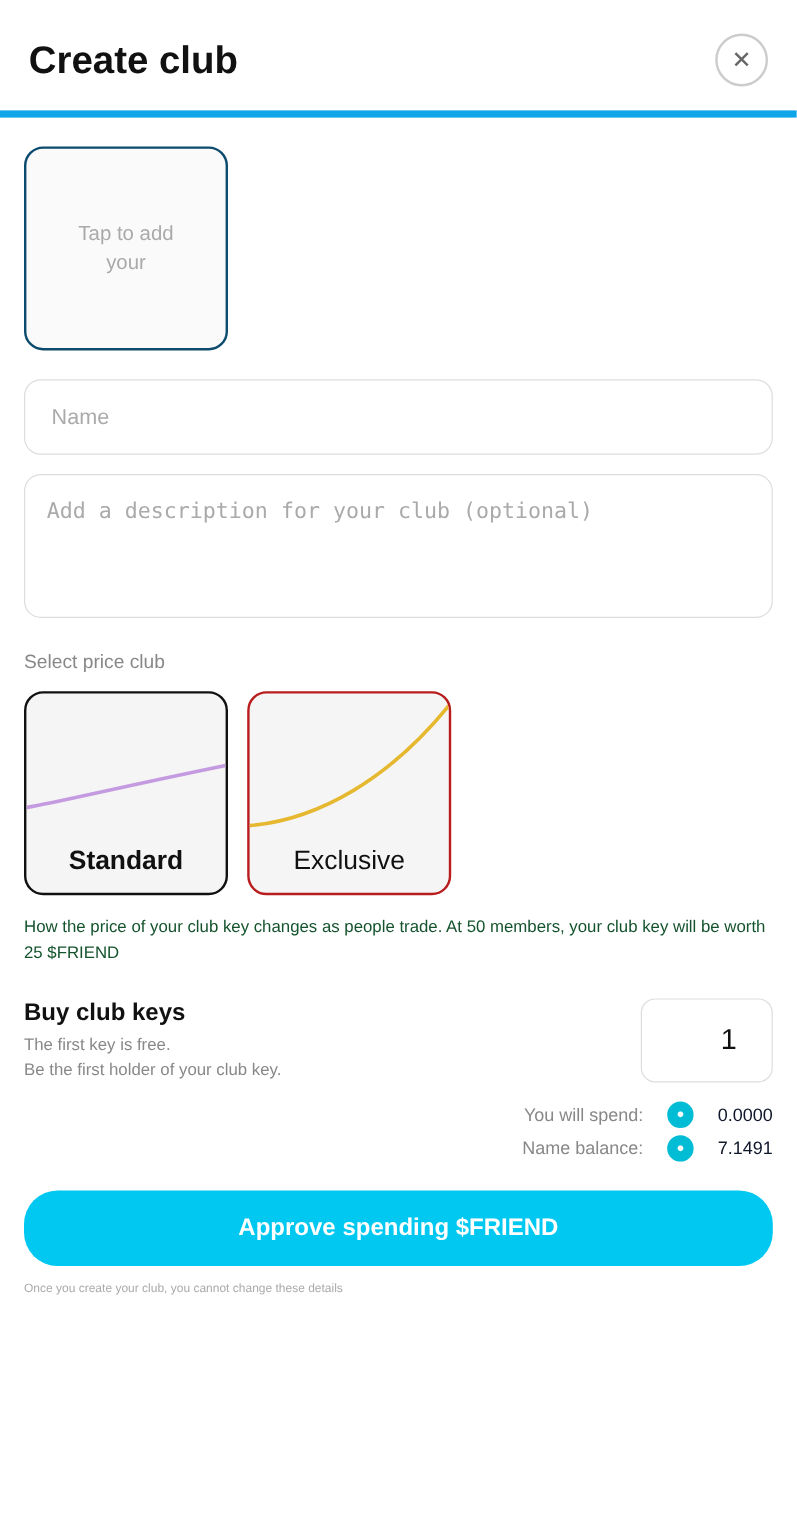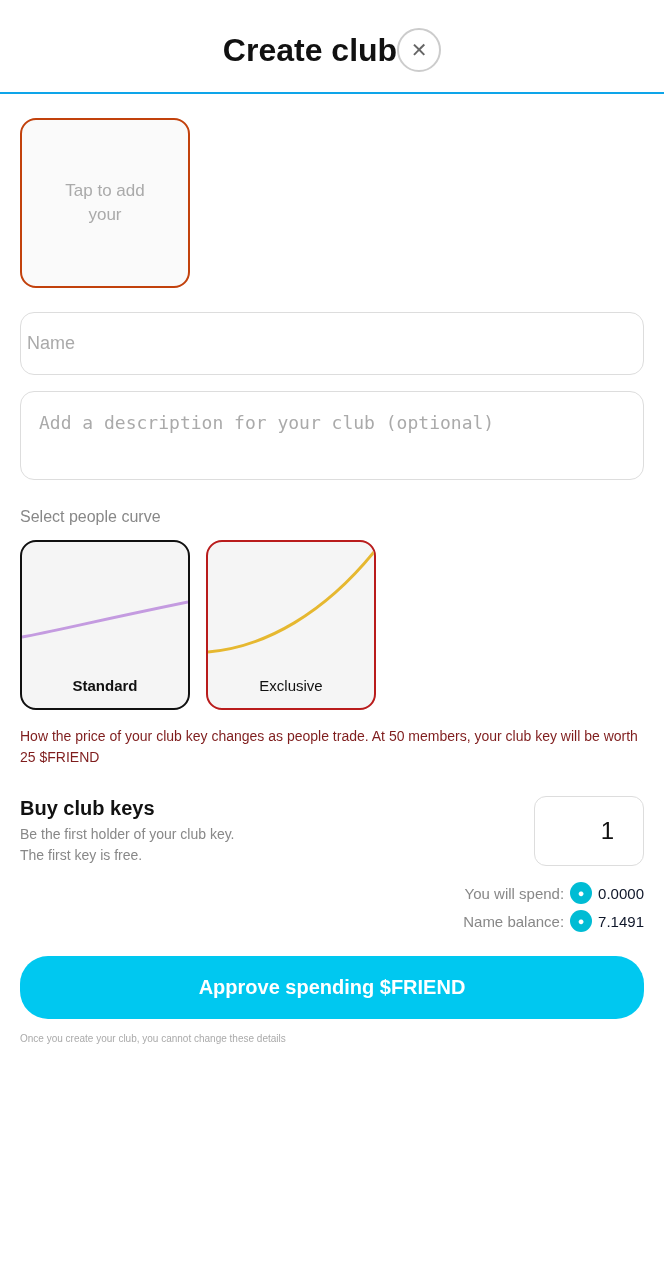--- a/index.html
+++ b/index.html
@@ -7,23 +7,23 @@
       font-family: -apple-system, BlinkMacSystemFont, 'Segoe UI', sans-serif;
       background: #fff;
       width: 664px;
       min-height: 1280px;
       overflow-x: hidden;
     }
 
     .header {
       display: flex;
       align-items: center;
-      justify-content: center;
+      justify-content: space-between;
       padding: 28px 24px 20px 24px;
-      border-bottom: 2px solid #0ea5e9;
+      border-bottom: 6px solid #0ea5e9;
     }
 
     .header-title {
       font-size: 32px;
       font-weight: 700;
       color: #111;
     }
 
     .close-btn {
       width: 44px;
@@ -39,40 +39,40 @@
       font-size: 20px;
     }
 
     .content {
       padding: 24px 20px;
     }
 
     .photo-upload {
       width: 170px;
       height: 170px;
-      border: 2px solid #c2410c;
+      border: 2px solid #0c4a6e;
       border-radius: 16px;
       display: flex;
       align-items: center;
       justify-content: center;
       cursor: pointer;
       margin-bottom: 24px;
       background: #fafafa;
     }
 
     .photo-upload-label {
       font-size: 17px;
       color: #aaa;
       text-align: center;
       line-height: 1.4;
     }
 
     .text-input {
       width: 100%;
-      padding: 20px 6px;
+      padding: 20px 22px;
       border: 1.5px solid #ddd;
       border-radius: 14px;
       font-size: 18px;
       color: #333;
       outline: none;
       margin-bottom: 16px;
       background: #fff;
     }
 
     .text-input::placeholder {
@@ -83,21 +83,21 @@
       width: 100%;
       padding: 20px 18px;
       border: 1.5px solid #ddd;
       border-radius: 14px;
       font-size: 18px;
       color: #be185d;
       outline: none;
       margin-bottom: 24px;
       background: #fff;
       resize: none;
-      height: 89px;
+      height: 120px;
     }
 
     .textarea-input::placeholder {
       color: #aaa;
     }
 
     .section-label {
       font-size: 16px;
       color: #888;
       margin-bottom: 14px;
@@ -123,38 +123,38 @@
       align-items: center;
       justify-content: flex-end;
       padding-bottom: 14px;
     }
 
     .price-card.selected {
       border: 2.5px solid #111;
     }
 
     .price-card-label {
-      font-size: 15px;
+      font-size: 22px;
       color: #111;
       font-weight: 500;
     }
 
     .price-card.selected .price-card-label {
       font-weight: 700;
     }
 
     .curve-svg {
       position: absolute;
       top: 0; left: 0;
       width: 100%; height: 120px;
     }
 
     .price-curve-description {
       font-size: 14px;
-      color: #7f1d1d;
+      color: #14532d;
       line-height: 1.5;
       margin-bottom: 28px;
     }
 
     .buy-keys-section {
       display: flex;
       align-items: flex-end;
       justify-content: space-between;
       margin-bottom: 16px;
     }
@@ -191,21 +191,21 @@
       display: flex;
       flex-direction: column;
       align-items: flex-end;
       margin-bottom: 24px;
       gap: 6px;
     }
 
     .spend-row {
       display: flex;
       align-items: center;
-      gap: 6px;
+      gap: 20px;
       font-size: 15px;
       color: #888;
     }
 
     .spend-value {
       font-size: 15px;
       color: #0f172a;
       font-weight: 500;
     }
 
@@ -259,21 +259,21 @@
     </div>
   </div>
 
   
   <input type="text" class="text-input" placeholder="Name" style="">
 
   
   <textarea class="textarea-input" placeholder="Add a description for your club (optional)" style=""></textarea>
 
   
-  <div class="section-label">Select people curve</div>
+  <div class="section-label">Select price club</div>
 
   <div class="price-curve-row">
 
     <div class="price-card selected">
       <svg class="curve-svg" viewBox="0 0 170 120" preserveAspectRatio="none">
         <path d="M0,95 C30,90 70,80 170,60" stroke="#c49be0" stroke-width="3" fill="none"></path>
       </svg>
       <span class="price-card-label">Standard</span>
     </div>
 
@@ -285,22 +285,22 @@
     </div>
   </div>
 
   <div class="price-curve-description">How the price of your club key changes as people trade.
 At 50 members, your club key will be worth 25 $FRIEND</div>
 
   
   <div class="buy-keys-section">
     <div class="buy-keys-text">
       <div class="buy-keys-title">Buy club keys</div>
+      <div class="buy-keys-sub">The first key is free.</div>
       <div class="buy-keys-sub">Be the first holder of your club key.</div>
-      <div class="buy-keys-sub">The first key is free.</div>
     </div>
     <input type="number" class="key-count-input" value="1" style="">
   </div>
 
   
   <div class="spend-info">
     <div class="spend-row">
       <span>You will spend:</span>
       <span class="friend-icon">●</span>
       <span class="spend-value">0.0000</span>

